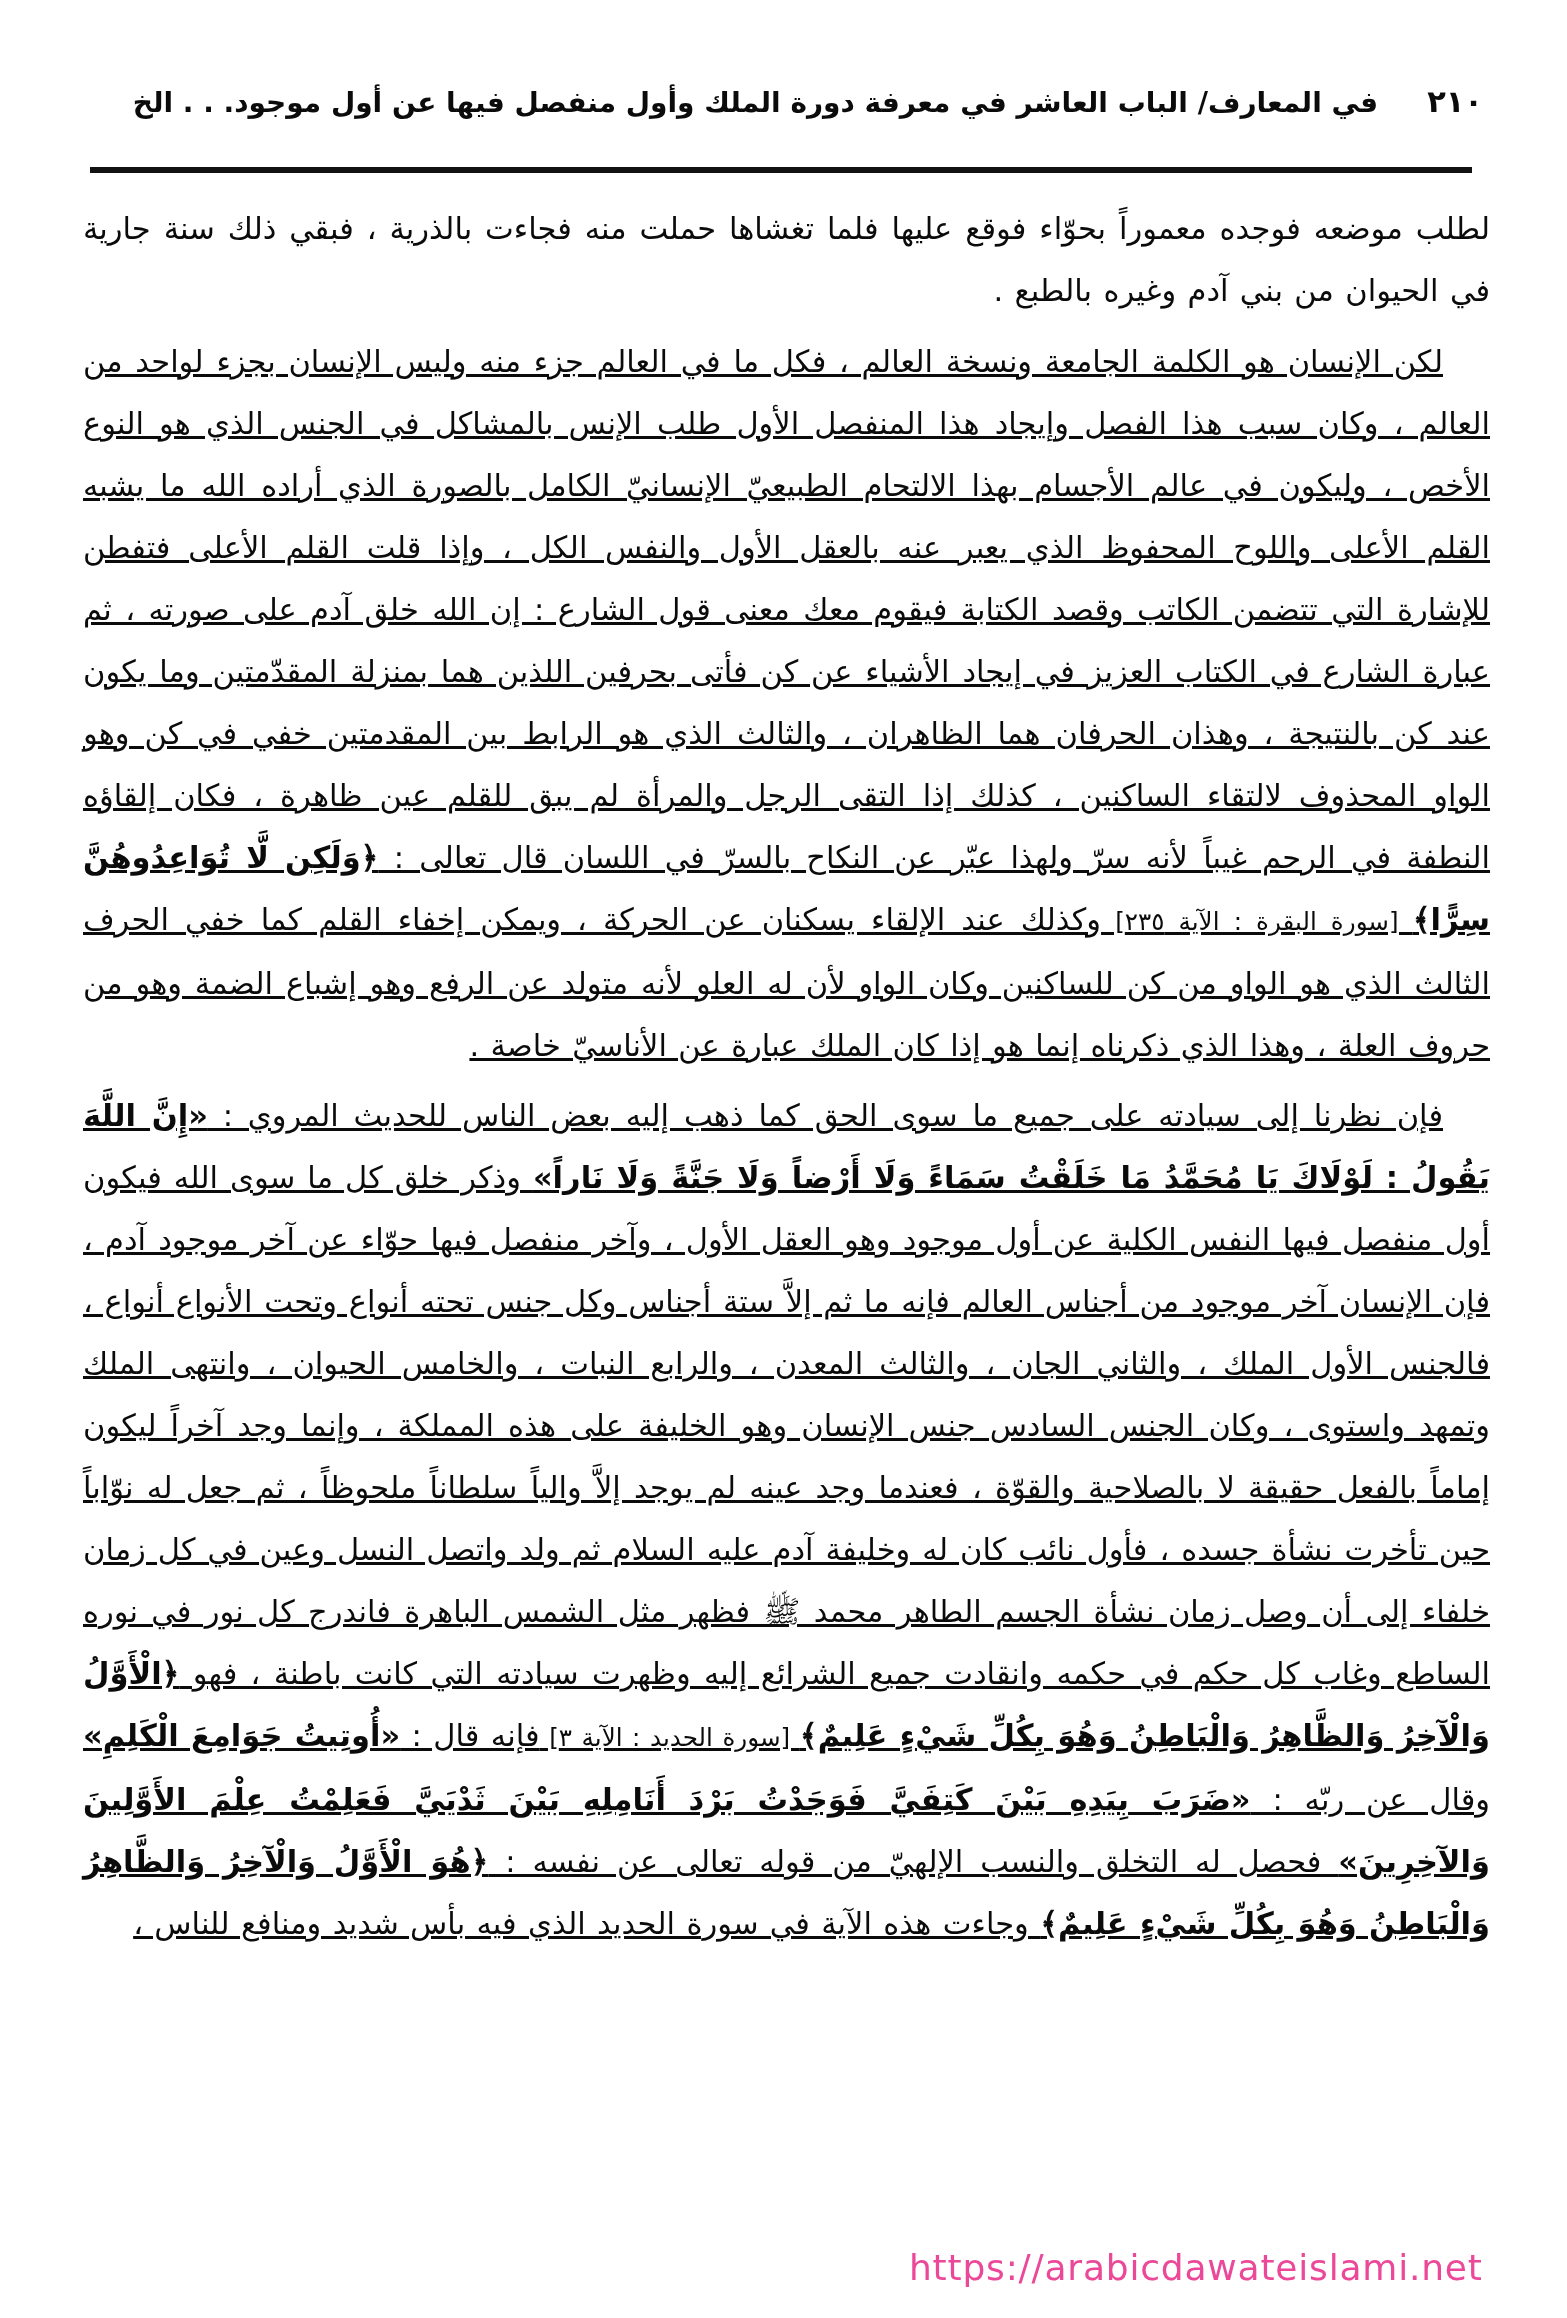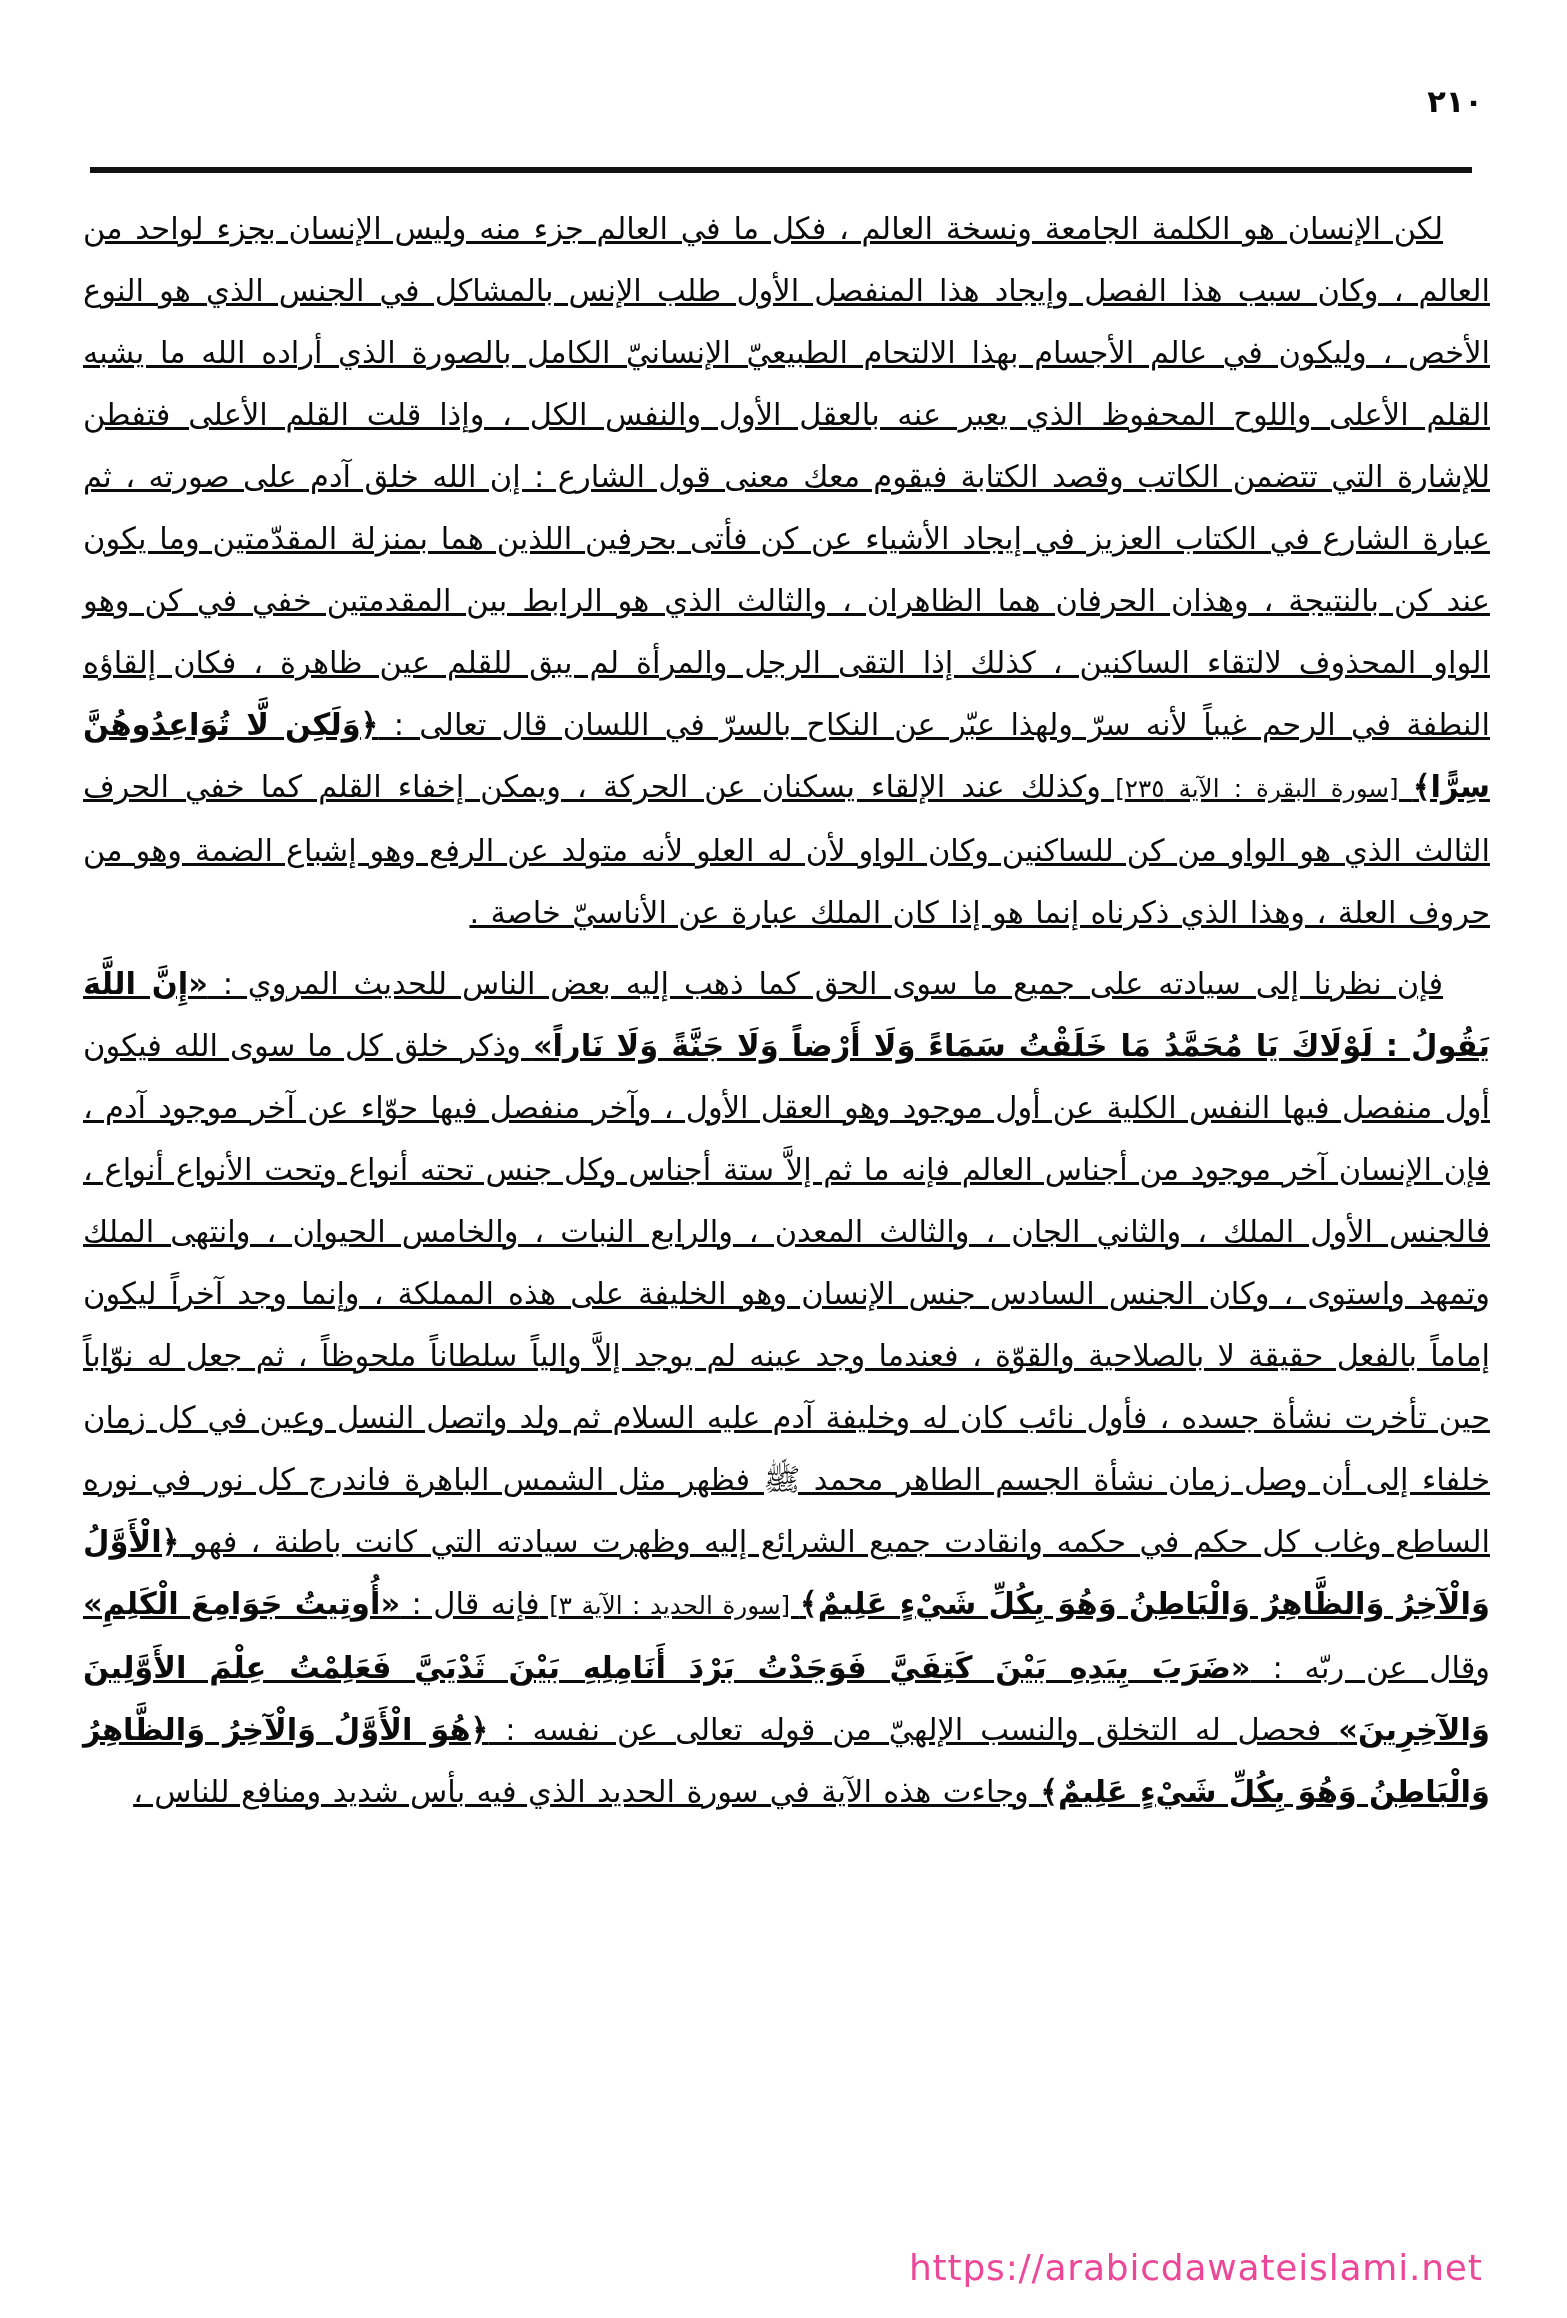--- a/index.html
+++ b/index.html
@@ -85,25 +85,27 @@
     letter-spacing: 0.8px;
   }
 </style>
 </head>
 <body>
 
 <div class="scan-page">
 
   <div class="page-header">
     <span class="page-number">٢١٠</span>
+    <span class="chapter-title">في المعارف/ الباب العاشر في معرفة دورة الملك وأول منفصل فيها عن أول موجود. . . الخ</span>
   </div>
 
   <div class="header-rule"></div>
 
   <div class="body-text">
+      <p class="para"><span class="run-normal">لطلب موضعه فوجده معموراً بحوّاء فوقع عليها فلما تغشاها حملت منه فجاءت بالذرية ، فبقي ذلك سنة جارية في الحيوان من بني آدم وغيره بالطبع .</span></p>
       <p class="para indent"><span class="run-normal">لكن الإنسان هو الكلمة الجامعة ونسخة العالم ، فكل ما في العالم جزء منه وليس الإنسان بجزء لواحد من العالم ، وكان سبب هذا الفصل وإيجاد هذا المنفصل الأول طلب الإنس بالمشاكل في الجنس الذي هو النوع الأخص ، وليكون في عالم الأجسام بهذا الالتحام الطبيعيّ الإنسانيّ الكامل بالصورة الذي أراده الله ما يشبه القلم الأعلى واللوح المحفوظ الذي يعبر عنه بالعقل الأول والنفس الكل ، وإذا قلت القلم الأعلى فتفطن للإشارة التي تتضمن الكاتب وقصد الكتابة فيقوم معك معنى قول الشارع : إن الله خلق آدم على صورته ، ثم عبارة الشارع في الكتاب العزيز في إيجاد الأشياء عن كن فأتى بحرفين اللذين هما بمنزلة المقدّمتين وما يكون عند كن بالنتيجة ، وهذان الحرفان هما الظاهران ، والثالث الذي هو الرابط بين المقدمتين خفي في كن وهو الواو المحذوف لالتقاء الساكنين ، كذلك إذا التقى الرجل والمرأة لم يبق للقلم عين ظاهرة ، فكان إلقاؤه النطفة في الرحم غيباً لأنه سرّ ولهذا عبّر عن النكاح بالسرّ في اللسان قال تعالى : </span><span class="run-quran">﴿وَلَكِن لَّا تُوَاعِدُوهُنَّ سِرًّا﴾</span><span class="run-ref"> [سورة البقرة : الآية ٢٣٥] </span><span class="run-normal">وكذلك عند الإلقاء يسكنان عن الحركة ، ويمكن إخفاء القلم كما خفي الحرف الثالث الذي هو الواو من كن للساكنين وكان الواو لأن له العلو لأنه متولد عن الرفع وهو إشباع الضمة وهو من حروف العلة ، وهذا الذي ذكرناه إنما هو إذا كان الملك عبارة عن الأناسيّ خاصة .</span></p>
       <p class="para indent"><span class="run-normal">فإن نظرنا إلى سيادته على جميع ما سوى الحق كما ذهب إليه بعض الناس للحديث المروي : </span><span class="run-hadith">«إِنَّ اللَّهَ يَقُولُ : لَوْلَاكَ يَا مُحَمَّدُ مَا خَلَقْتُ سَمَاءً وَلَا أَرْضاً وَلَا جَنَّةً وَلَا نَاراً»</span><span class="run-normal"> وذكر خلق كل ما سوى الله فيكون أول منفصل فيها النفس الكلية عن أول موجود وهو العقل الأول ، وآخر منفصل فيها حوّاء عن آخر موجود آدم ، فإن الإنسان آخر موجود من أجناس العالم فإنه ما ثم إلاَّ ستة أجناس وكل جنس تحته أنواع وتحت الأنواع أنواع ، فالجنس الأول الملك ، والثاني الجان ، والثالث المعدن ، والرابع النبات ، والخامس الحيوان ، وانتهى الملك وتمهد واستوى ، وكان الجنس السادس جنس الإنسان وهو الخليفة على هذه المملكة ، وإنما وجد آخراً ليكون إماماً بالفعل حقيقة لا بالصلاحية والقوّة ، فعندما وجد عينه لم يوجد إلاَّ والياً سلطاناً ملحوظاً ، ثم جعل له نوّاباً حين تأخرت نشأة جسده ، فأول نائب كان له وخليفة آدم عليه السلام ثم ولد واتصل النسل وعين في كل زمان خلفاء إلى أن وصل زمان نشأة الجسم الطاهر محمد ﷺ فظهر مثل الشمس الباهرة فاندرج كل نور في نوره الساطع وغاب كل حكم في حكمه وانقادت جميع الشرائع إليه وظهرت سيادته التي كانت باطنة ، فهو </span><span class="run-quran">﴿الْأَوَّلُ وَالْآخِرُ وَالظَّاهِرُ وَالْبَاطِنُ وَهُوَ بِكُلِّ شَيْءٍ عَلِيمٌ﴾</span><span class="run-ref"> [سورة الحديد : الآية ٣] </span><span class="run-normal">فإنه قال : </span><span class="run-hadith">«أُوتِيتُ جَوَامِعَ الْكَلِمِ»</span><span class="run-normal"> وقال عن ربّه : </span><span class="run-hadith">«ضَرَبَ بِيَدِهِ بَيْنَ كَتِفَيَّ فَوَجَدْتُ بَرْدَ أَنَامِلِهِ بَيْنَ ثَدْيَيَّ فَعَلِمْتُ عِلْمَ الأَوَّلِينَ وَالآخِرِينَ»</span><span class="run-normal"> فحصل له التخلق والنسب الإلهيّ من قوله تعالى عن نفسه : </span><span class="run-quran">﴿هُوَ الْأَوَّلُ وَالْآخِرُ وَالظَّاهِرُ وَالْبَاطِنُ وَهُوَ بِكُلِّ شَيْءٍ عَلِيمٌ﴾</span><span class="run-normal"> وجاءت هذه الآية في سورة الحديد الذي فيه بأس شديد ومنافع للناس ،</span></p>
     </div>
 
   <div class="watermark">https://arabicdawateislami.net</div>
 
 </div>
 
 
 </body></html>

